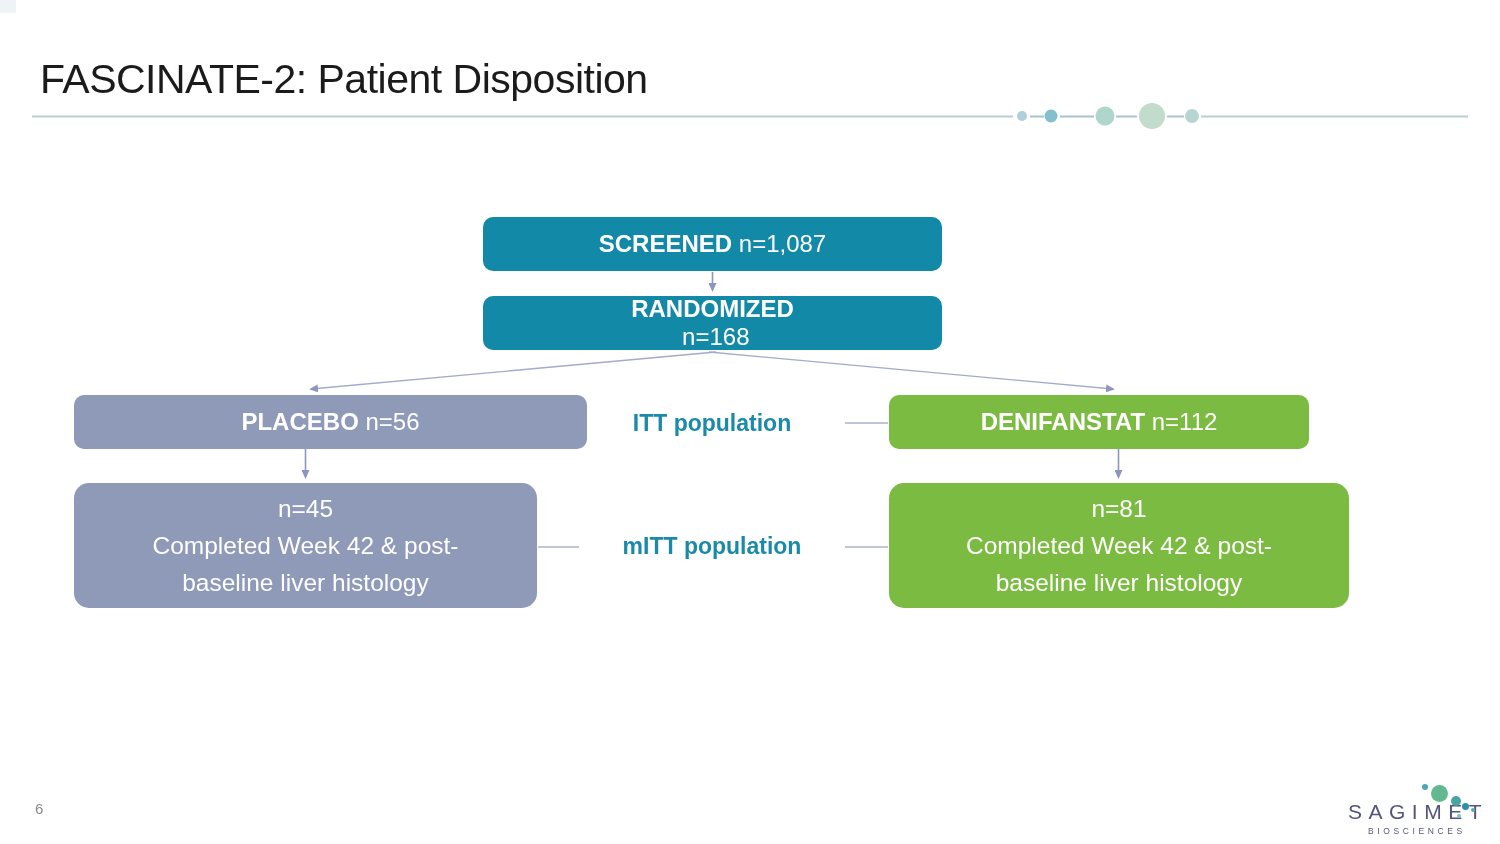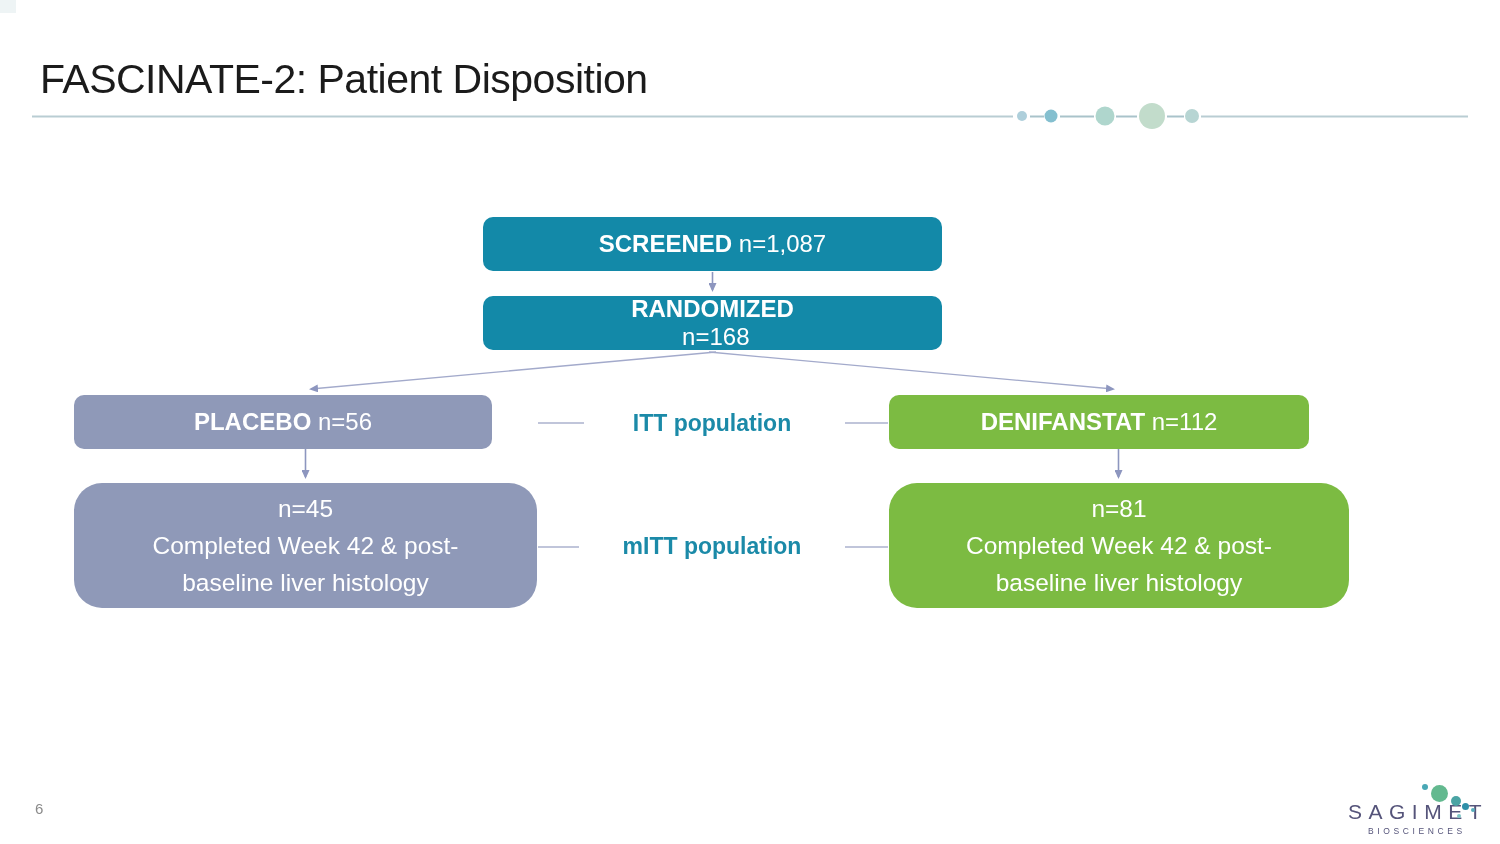--- a/index.html
+++ b/index.html
@@ -27,21 +27,21 @@
     display:flex;align-items:center;justify-content:center;
     color:#ffffff;text-align:center;
   }
   .box .lbl{font-weight:bold;}
   .box .val{font-weight:normal;}
   .box-teal{background:#1389a8;border-radius:10px;font-size:24px;}
   .box-gray{background:#8f99b8;border-radius:10px;font-size:24px;}
   .box-green{background:#7cbb42;border-radius:10px;font-size:24px;}
   .box-sp{white-space:pre;}
   .box-multi{
-    border-radius:28px;
+    border-radius:15px;
     font-size:24.5px;line-height:37px;font-weight:normal;
     white-space:pre-line;
   }
   .pop-label{
     position:absolute;width:300px;text-align:center;
     font-size:23px;font-weight:bold;color:#1b8aa8;
   }
   .page-number{
     position:absolute;left:35px;top:800px;
     font-size:15px;color:#8a8a8a;
@@ -98,21 +98,21 @@
   </svg>
 
   <div class="box box-teal box-sp" style="left:483px;top:217px;width:459px;height:54px;">
     <span class="lbl">SCREENED</span><span class="val"> n=1,087</span>
   </div>
 
   <div class="box box-teal box-sp" style="left:483px;top:296px;width:459px;height:54px;flex-direction:column;">
     <span class="lbl">RANDOMIZED</span><span class="val"> n=168</span>
   </div>
 
-  <div class="box box-gray box-sp" style="left:74px;top:395px;width:418px;height:54px;">
+  <div class="box box-gray box-sp" style="left:74px;top:395px;width:513px;height:54px;">
     <span class="lbl">PLACEBO</span><span class="val"> n=56</span>
   </div>
 
   <div class="box box-green box-sp" style="left:889px;top:395px;width:420px;height:54px;">
     <span class="lbl">DENIFANSTAT</span><span class="val"> n=112</span>
   </div>
 
   <div class="box box-gray box-multi" style="left:74px;top:483px;width:463px;height:125px;">
     <span>n=45
 Completed Week 42 &amp; post-

